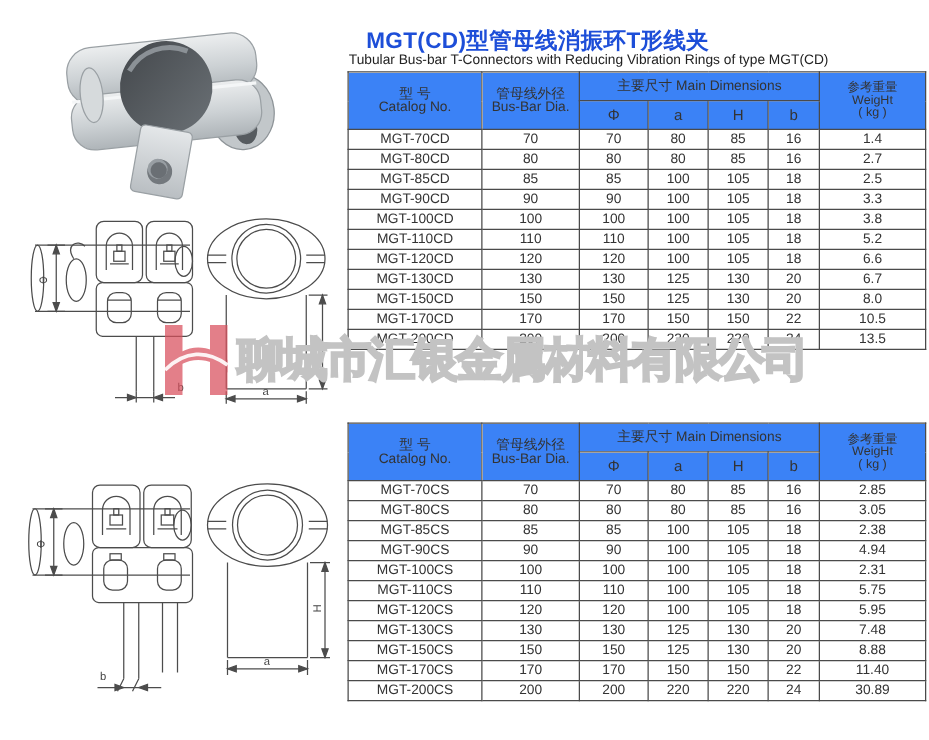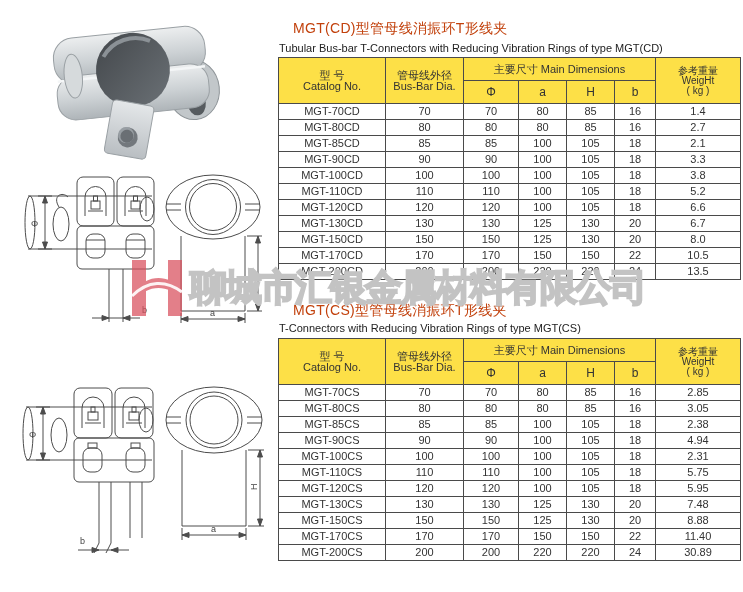--- a/index.html
+++ b/index.html
@@ -1,25 +1,25 @@
 <!DOCTYPE html>
 <html><head>
 <meta charset="utf-8">
 <style>
   html,body{margin:0;padding:0;background:#fff;}
   #page{position:relative;width:743px;height:592px;background:#ffffff;overflow:hidden;
         font-family:"Liberation Sans","DejaVu Sans",sans-serif;color:#333;}
   .abs{position:absolute;}
-  .sec-title{font-size:14px;font-weight:normal;color:#c2410c;letter-spacing:.3px;white-space:nowrap;}
+  .sec-title{font-size:18px;font-weight:bold;color:#1d4ed8;letter-spacing:.3px;white-space:nowrap;}
   .sec-subtitle{font-size:11px;color:#222;white-space:nowrap;}
   table.spec{border-collapse:collapse;table-layout:fixed;background:#fff;}
   table.spec th,table.spec td{border:1px solid #4a4a4a;text-align:center;vertical-align:middle;
         padding:0;font-size:11px;color:#333;overflow:hidden;}
   table.spec{border:1.5px solid #333;}
-  table.spec th{background:#fde047;font-weight:normal;}
+  table.spec th{background:#3b82f6;font-weight:normal;}
   table.spec thead tr th{height:22px;}
   table.spec td{height:15px;line-height:15px;}
   .hline{line-height:11px;font-size:11px;}
   .hline-sm{line-height:10px;font-size:10px;}
   .dimletter{font-size:12px;line-height:12px;}
   
   #watermark{left:130px;top:256px;height:64px;display:flex;align-items:center;z-index:50;
         pointer-events:none;}
   #wm-company{font-weight:bold;font-size:37px;letter-spacing:-2px;line-height:62px;white-space:nowrap;
         color:rgba(255,255,255,.50);-webkit-text-stroke:2px #c3c3c3;margin-left:6px;}
@@ -143,21 +143,21 @@
             <td>16</td>
             <td>2.7</td>
           </tr>
           <tr>
             <td>MGT-85CD</td>
             <td>85</td>
             <td>85</td>
             <td>100</td>
             <td>105</td>
             <td>18</td>
-            <td>2.1</td>
+            <td>2.5</td>
           </tr>
           <tr>
             <td>MGT-90CD</td>
             <td>90</td>
             <td>90</td>
             <td>100</td>
             <td>105</td>
             <td>18</td>
             <td>3.3</td>
           </tr>
@@ -283,22 +283,20 @@
     </g>
     <g>
       <path d="M167,143 V153 M231,143 V153"></path>
         <path d="M167,149 H231"></path>
       <path d="M167,149 l7,-2.5 v5 z" fill="#4c4c4c"></path>
         <path d="M231,149 l-7,-2.5 v5 z" fill="#4c4c4c"></path>
       <text x="196" y="146" font-size="9" fill="#444" stroke="none">a</text>
     </g>
   </svg>
 
-  <div class="abs sec-title" style="left:293px;top:302px">MGT(CS)型管母线消振环T形线夹</div>
-  <div class="abs sec-subtitle" style="left:279px;top:322px">T-Connectors with Reducing Vibration Rings of type MGT(CS)</div>
   <div class="abs" style="left:278px;top:338px">
       <table class="spec">
         <colgroup>
           <col style="width: 107px;">
           <col style="width: 78px;">
           <col style="width: 55px;">
           <col style="width: 48px;">
           <col style="width: 48px;">
           <col style="width: 41px;">
           <col style="width: 85px;">

